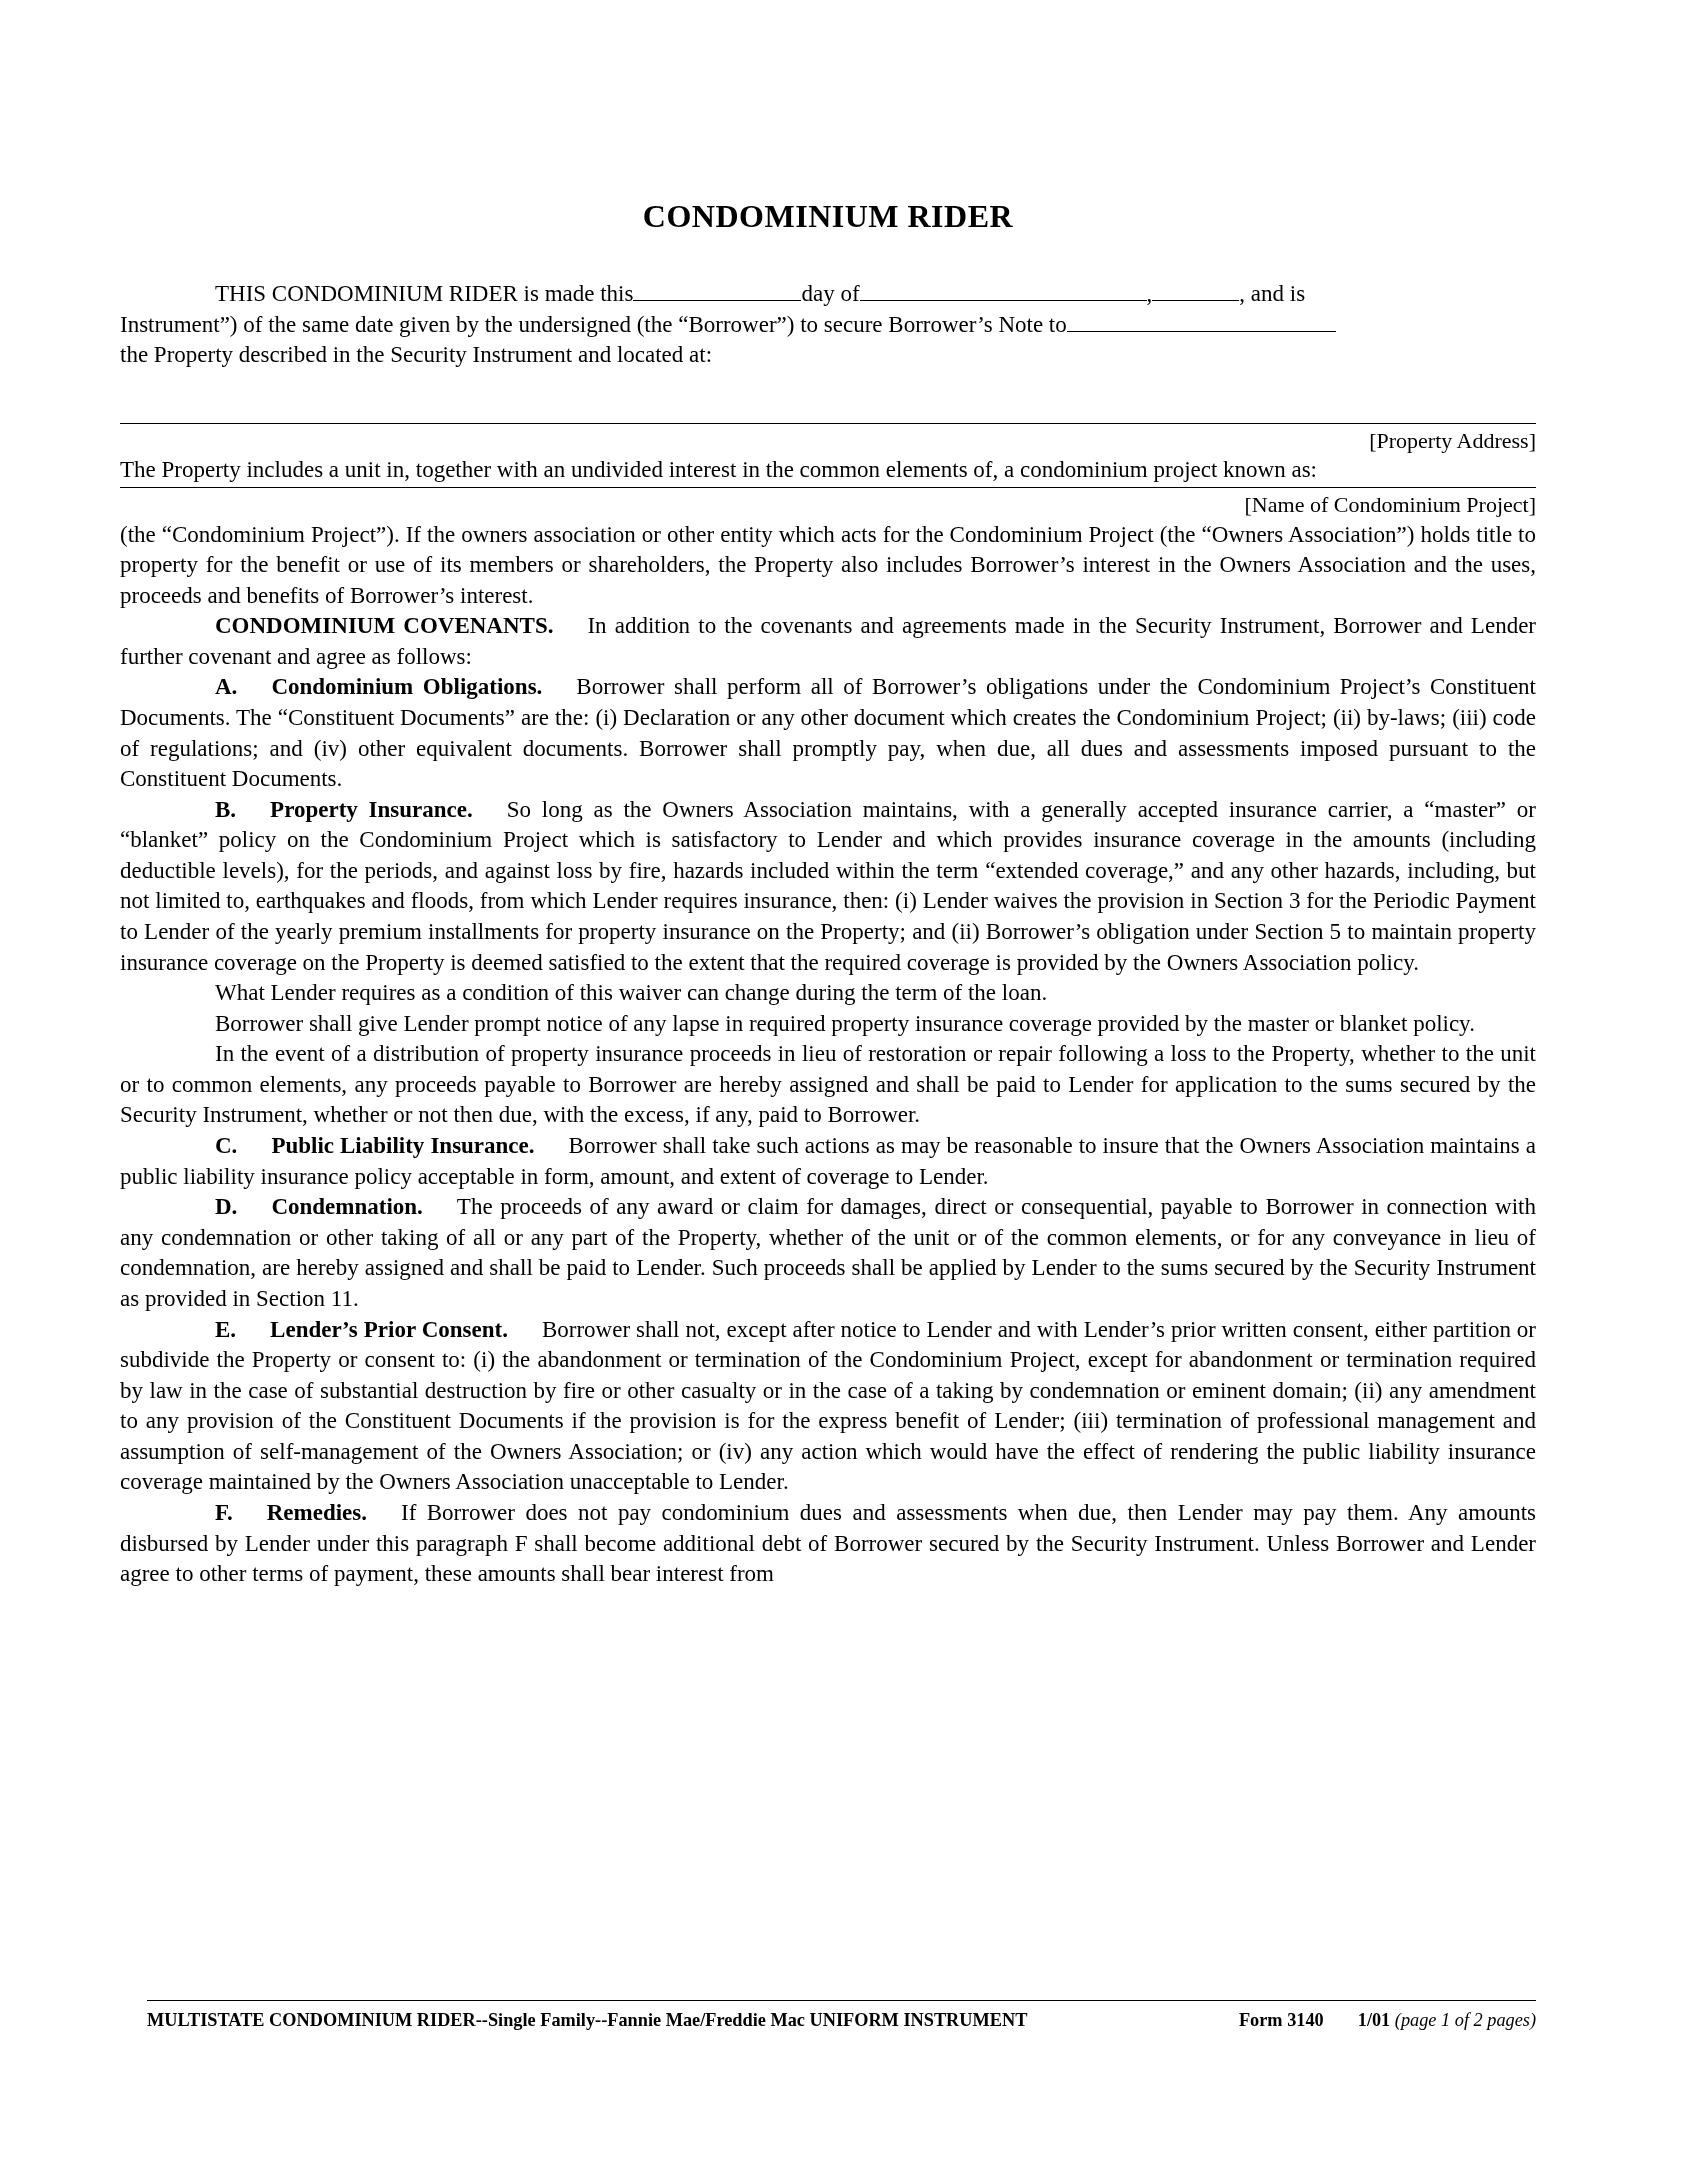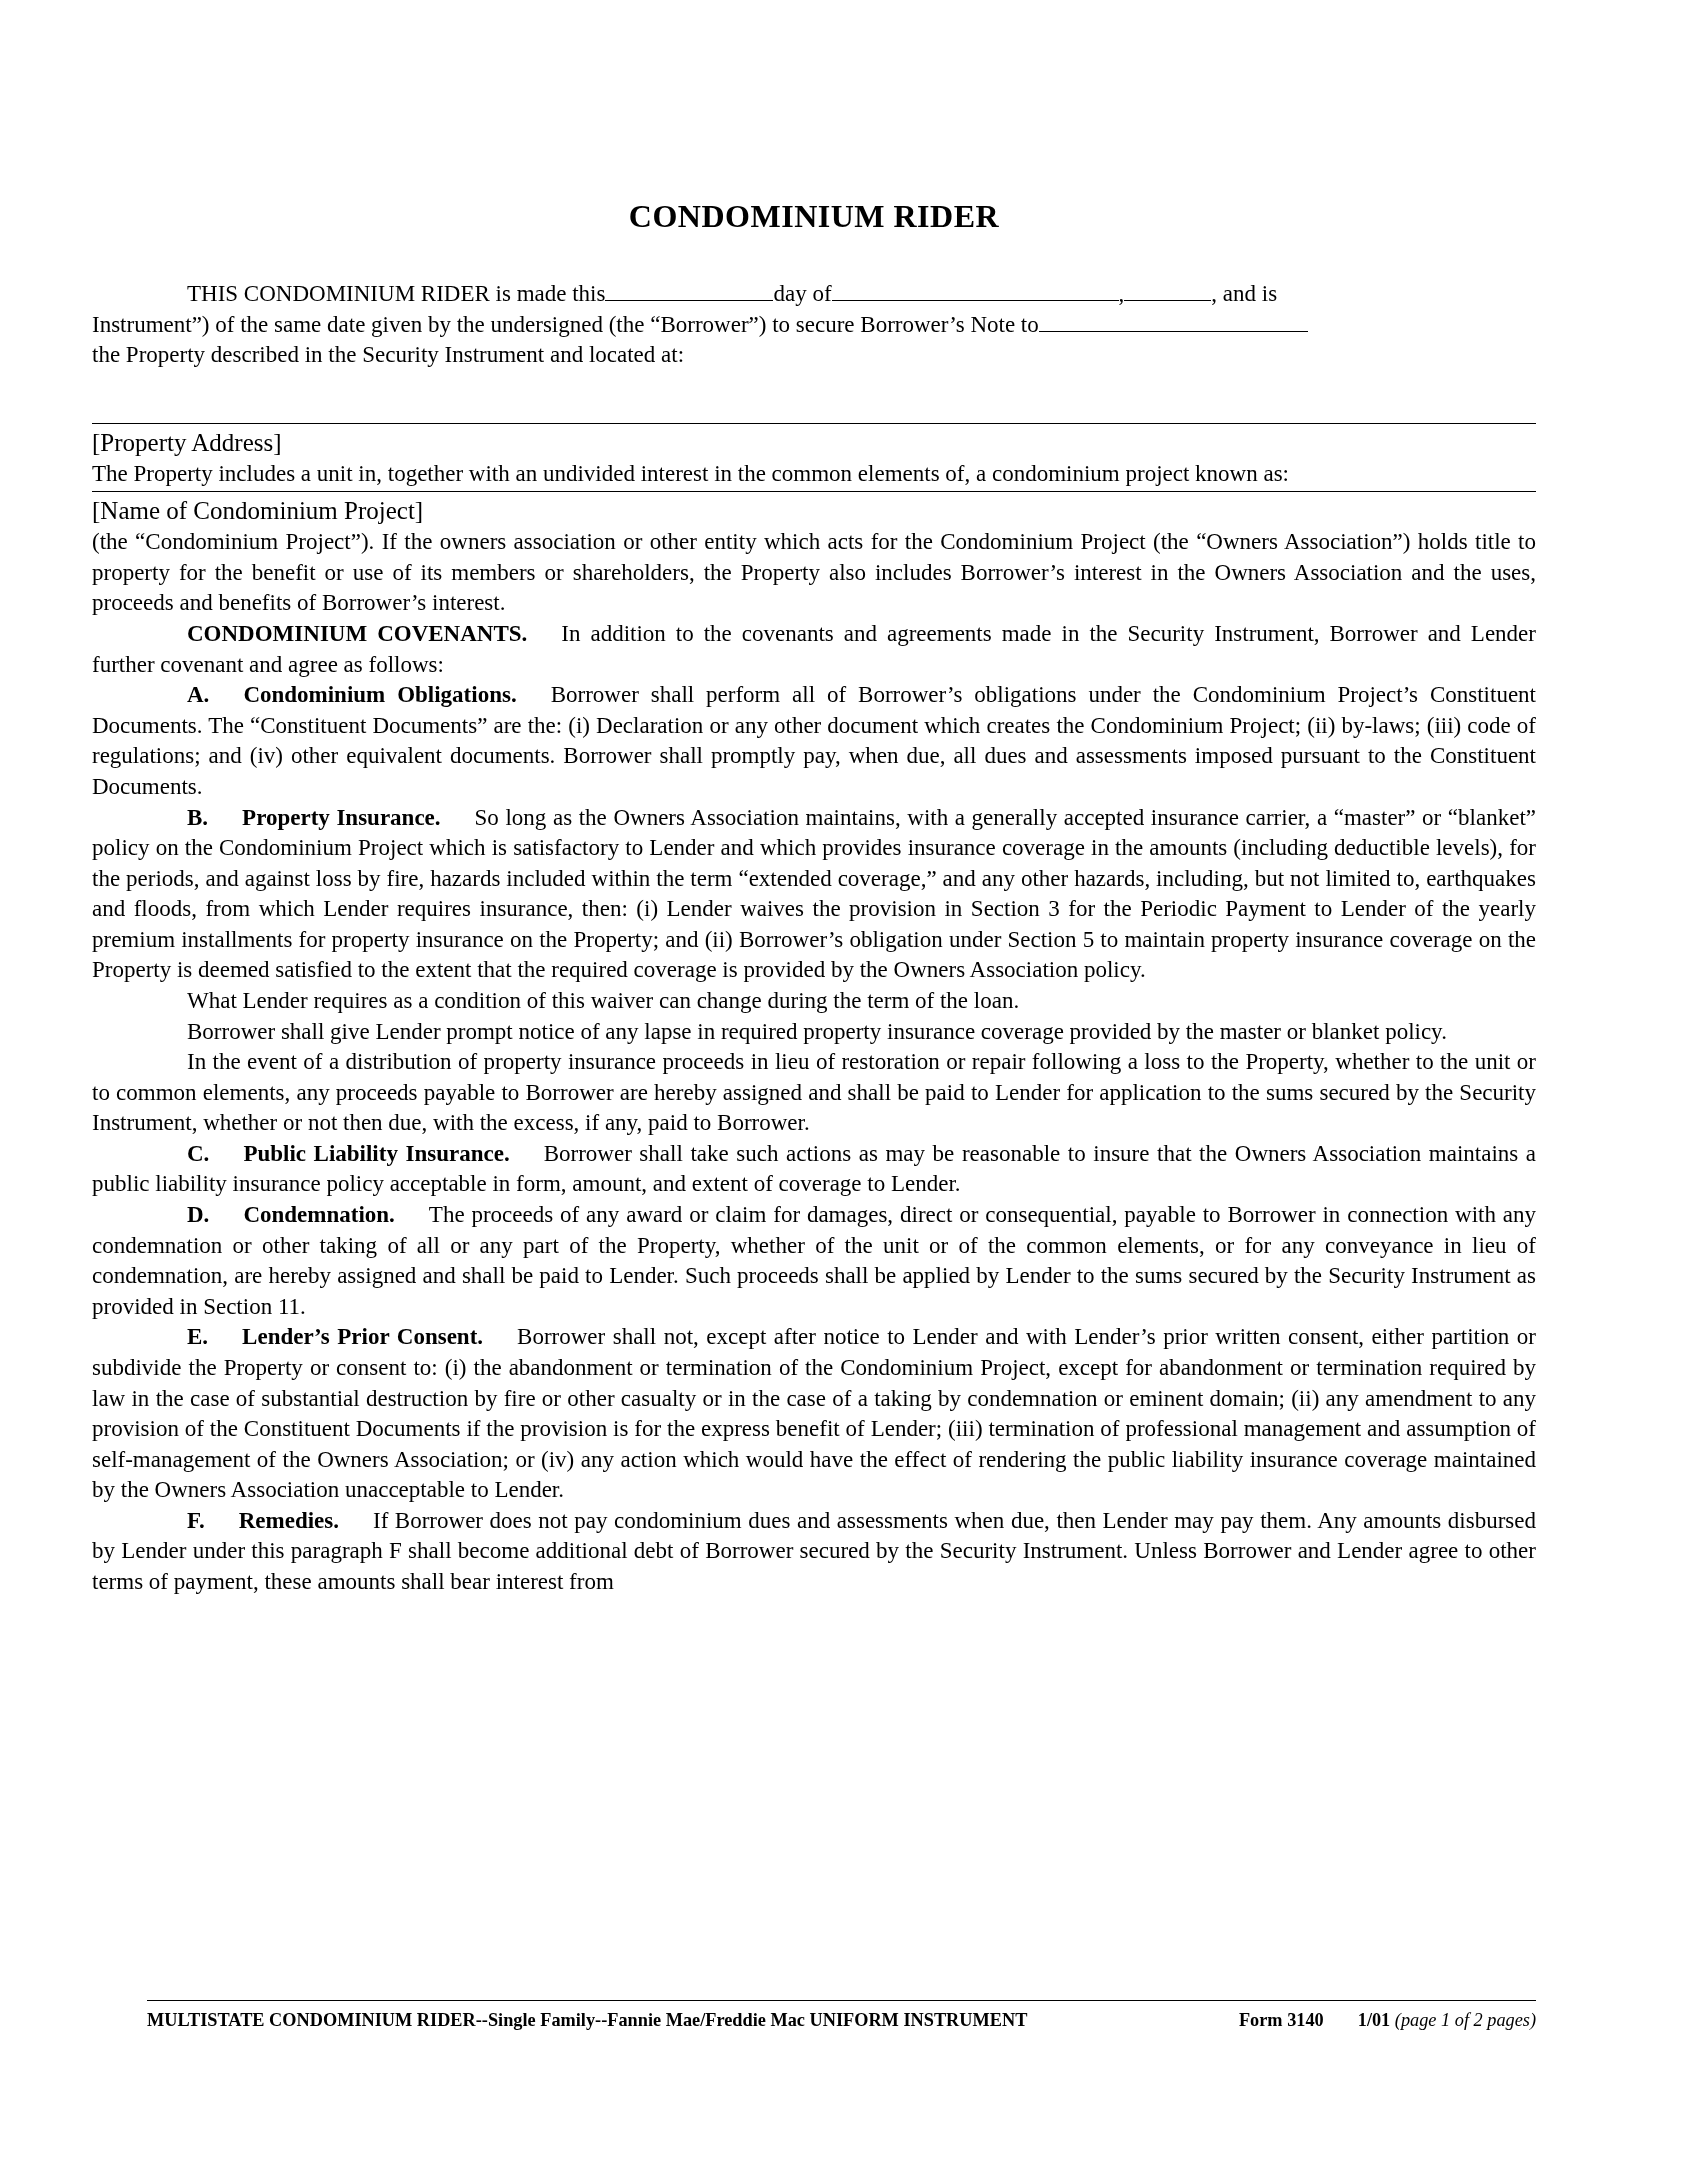--- a/index.html
+++ b/index.html
@@ -11,21 +11,21 @@
     width: 1683px;
     height: 2178px;
     font-family: "Liberation Serif", serif;
     color: #000000;
   }
   .page {
     position: relative;
     width: 1683px;
     height: 2178px;
     box-sizing: border-box;
-    padding: 198px 147px 0 92px;
+    padding: 198px 147px 0 120px;
   }
   .doc-title {
     text-align: center;
     font-weight: bold;
     font-size: 32px;
     letter-spacing: 0.5px;
     margin: 0 0 44px 0;
   }
   p.body {
     font-size: 23px;
@@ -50,22 +50,22 @@
   .f-w3 { width: 87px; }
   .f-w4 { width: 269px; }
   .rule-full {
     border-bottom: 1px solid #000;
     height: 1px;
     width: 100%;
     margin: 0;
   }
   .rule-gap-top { margin-top: 51px; }
   .caption {
-    text-align: left;
-    font-size: 25px;
+    text-align: right;
+    font-size: 22px;
     line-height: 1.3;
     margin: 3px 0 0 0;
   }
   .tight { margin-top: 2px; }
   .lender-line {
     text-align: right;
     font-size: 21px;
     line-height: 1.33;
     margin: 0;
   }

